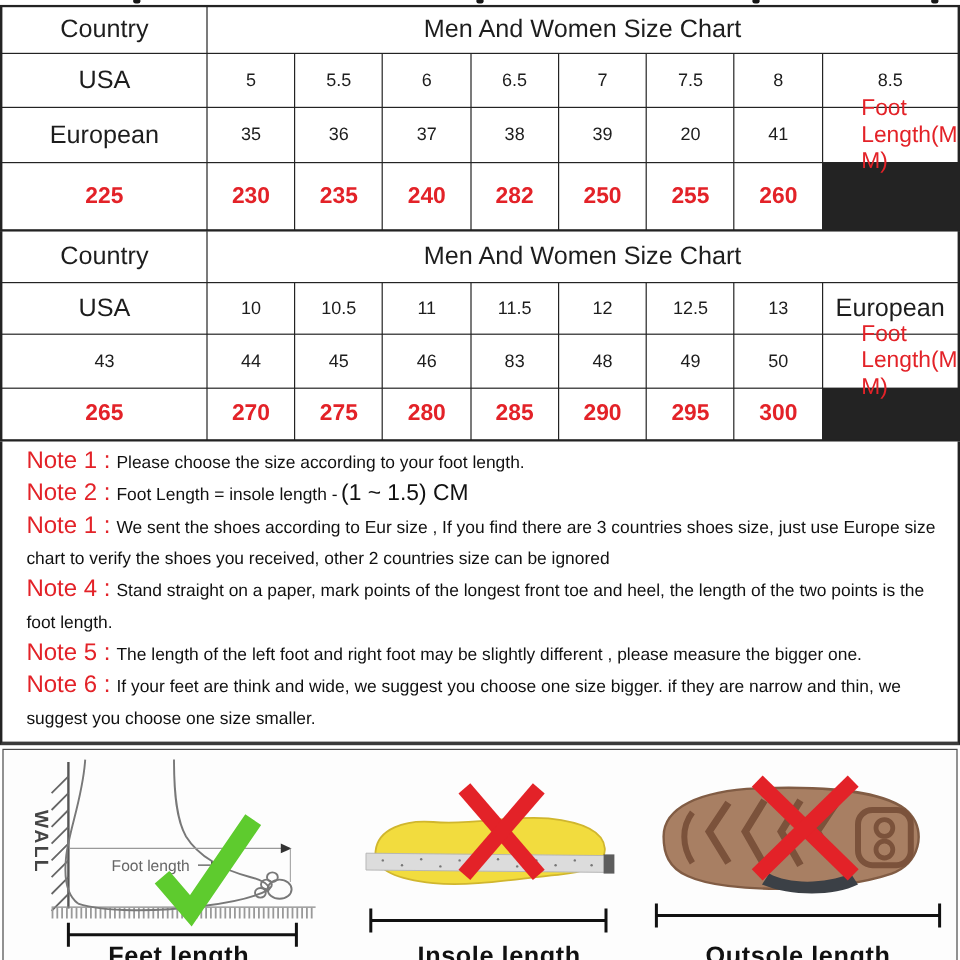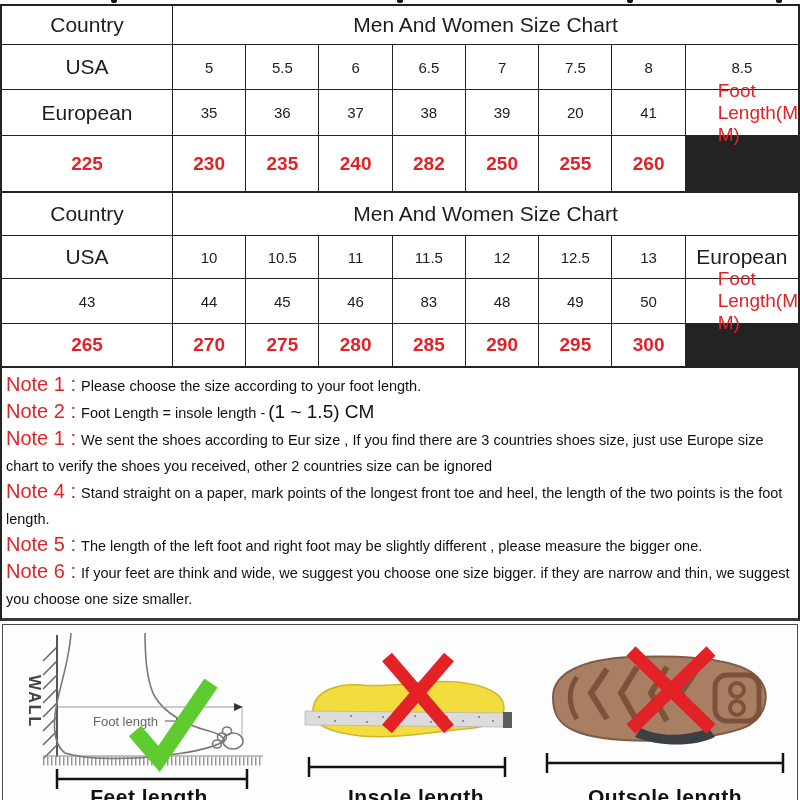--- a/index.html
+++ b/index.html
@@ -24,21 +24,21 @@
   .label-cell{font-size:21px;}
   .title-cell{grid-column:2/10;font-size:21px;}
   .val-cell{font-size:15px;}
   .red-label{color:var(--red);font-size:19px;padding-left:32px;}
   .red-val{color:var(--red);font-size:19px;font-weight:bold;}
 
   
   .notes{
     border-left:2px solid #232323;border-right:2px solid #232323;
     border-bottom:3px solid #3a3a3a;
-    padding:4px 4px 6px 4px;background:#fff;box-sizing:border-box;
+    padding:4px 4px 6px 20px;background:#fff;box-sizing:border-box;
   }
   .note{line-height:25px;color:#111;}
   .note-label{color:var(--red);font-size:20px;margin-right:5px;white-space:nowrap;}
   .note-body{font-size:14.5px;}
   .note-em{font-size:19px;margin-left:3px;}
 
   
   .figures{
     margin:3px 2px 0 2px;border:1px solid #4a4a4a;background:#fdfdfd;
     display:flex;justify-content:space-between;align-items:flex-start;

